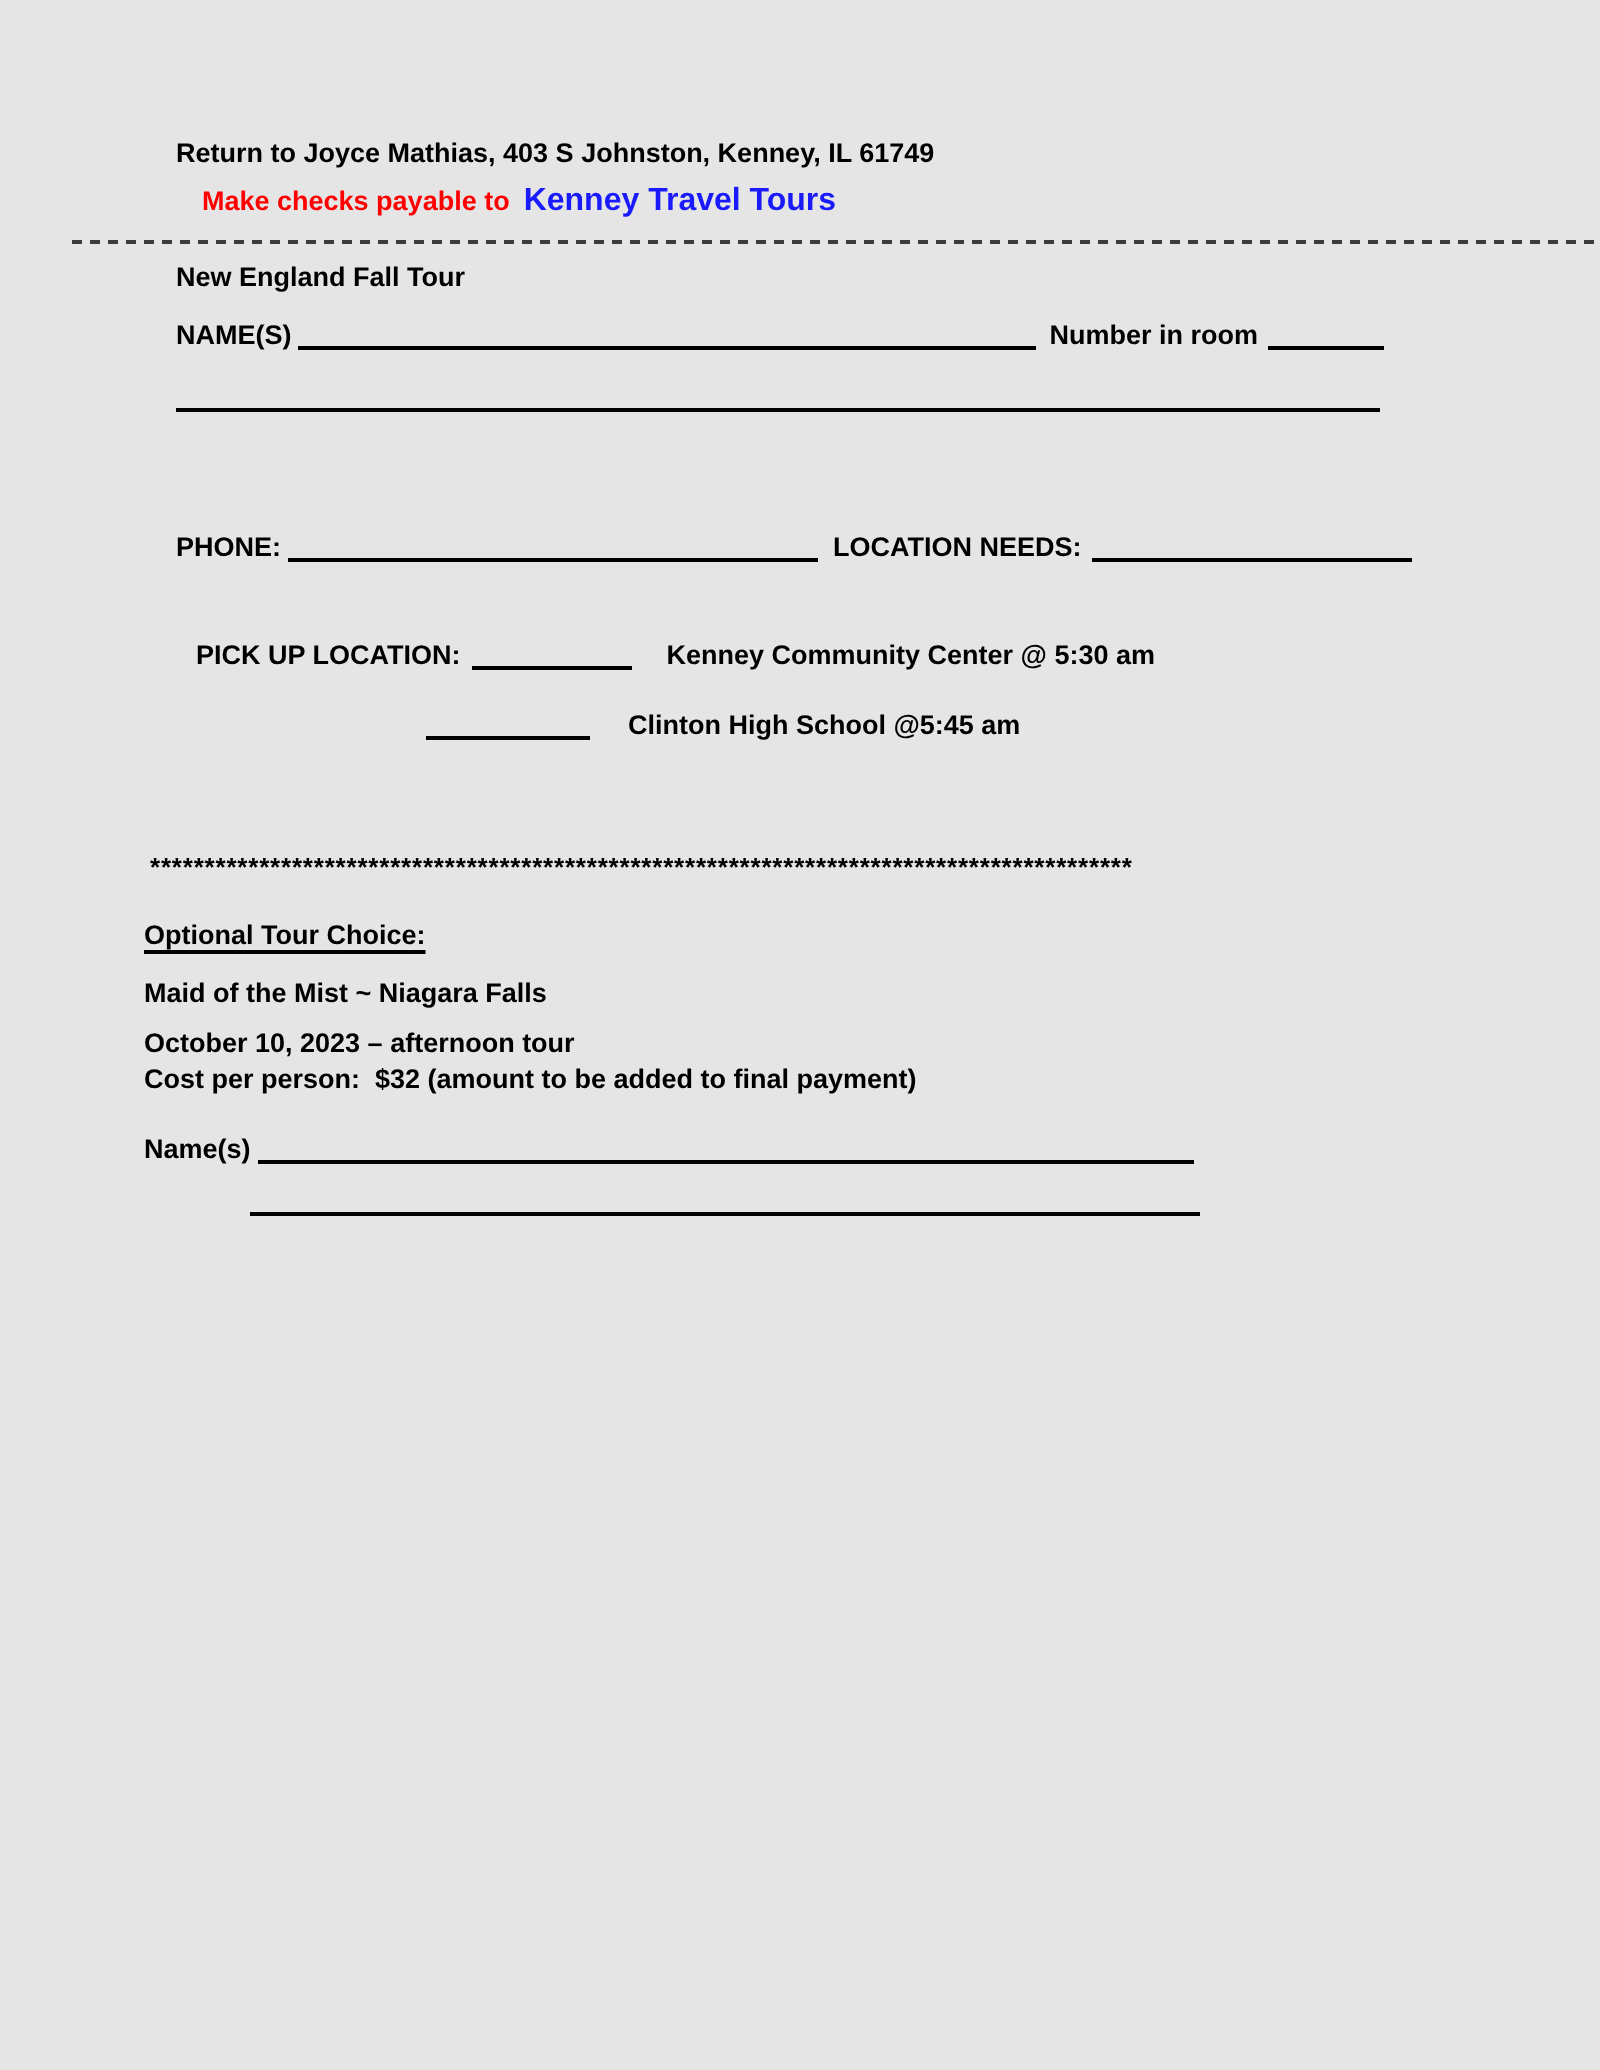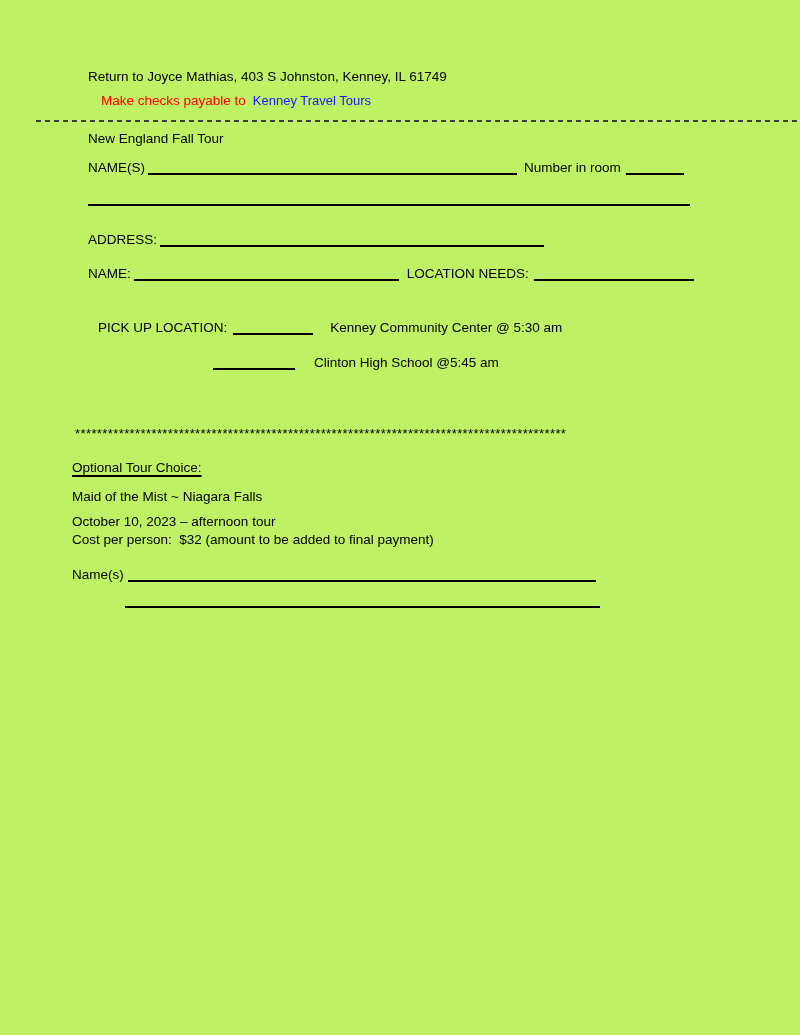--- a/index.html
+++ b/index.html
@@ -3,43 +3,43 @@
 <meta charset="utf-8">
 <style>
   * { margin: 0; padding: 0; box-sizing: border-box; }
   html, body { background: #ffffff; }
   body { font-family: "Liberation Sans", sans-serif; }
 
   .page {
     position: relative;
     width: 800px;
     height: 1035px;
-    background: #bef264;
+    background: #e5e5e5;
     color: #000000;
-    font-weight: normal;
+    font-weight: bold;
     font-size: 13.5px;
     overflow: hidden;
   }
 
   .abs { position: absolute; white-space: nowrap; line-height: 17px; }
 
   .blank {
     display: inline-block;
     border-bottom: 2px solid #000;
     height: 12px;
     vertical-align: -3px;
   }
 
   .blankline {
     position: absolute;
     border-bottom: 2px solid #000;
   }
 
   .red-text { color: #ff0000; }
-  .blue-text { color: #1a1aff; font-size: 13px; margin-left: 7px; }
+  .blue-text { color: #1a1aff; font-size: 16px; margin-left: 7px; }
 
   .checks-row { line-height: 21px; }
 
   .dashed-divider {
     position: absolute;
     left: 36px;
     top: 120px;
     width: 762px;
     height: 2px;
     background: repeating-linear-gradient(to right, #3c3c3c 0 5px, transparent 5px 9px);
@@ -69,26 +69,23 @@
   <div class="dashed-divider"></div>
 
   <div class="abs" style="left:88px; top:130px;">New England Fall Tour</div>
 
   <div class="abs" style="left:88px; top:159px;text-align:center;">
     <span>NAME(S)</span><span class="blank" style="width:369px; margin-left:3px;"></span><span style="margin-left:7px;">Number in room</span><span class="blank" style="width:58px; margin-left:5px;"></span>
   </div>
 
   <div class="blankline" style="left:88px; top:192px; width:602px; height:14px;"></div>
 
-  <div class="abs" style="left:88px; top:231px;">
-    <span>ADDRESS:</span><span class="blank" style="width:384px; margin-left:3px;"></span>
-  </div>
 
   <div class="abs" style="left:88px; top:265px;">
-    <span>NAME:</span><span class="blank" style="width:265px; margin-left:3px;"></span><span style="margin-left:8px;">LOCATION NEEDS:</span><span class="blank" style="width:160px; margin-left:5px;"></span>
+    <span>PHONE:</span><span class="blank" style="width:265px; margin-left:3px;"></span><span style="margin-left:8px;">LOCATION NEEDS:</span><span class="blank" style="width:160px; margin-left:5px;"></span>
   </div>
 
   <div class="abs" style="left:88px; top:319px;padding-left:10px;">
     <span>PICK UP LOCATION:</span><span class="blank" style="width:80px; margin-left:6px;"></span><span style="margin-left:17px;">Kenney Community Center @ 5:30 am</span>
   </div>
 
   <div class="abs" style="left:213px; top:354px;">
     <span class="blank" style="width:82px;"></span><span style="margin-left:19px;">Clinton High School @5:45 am</span>
   </div>
 

